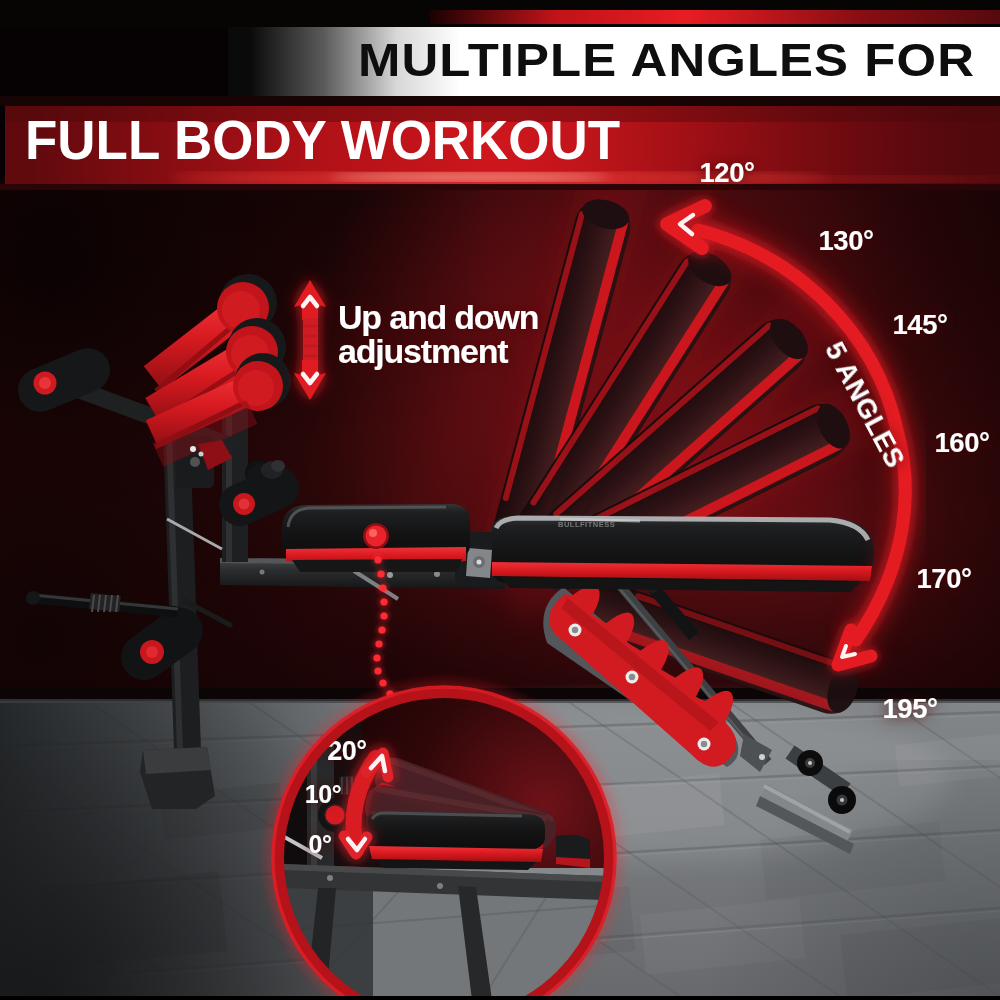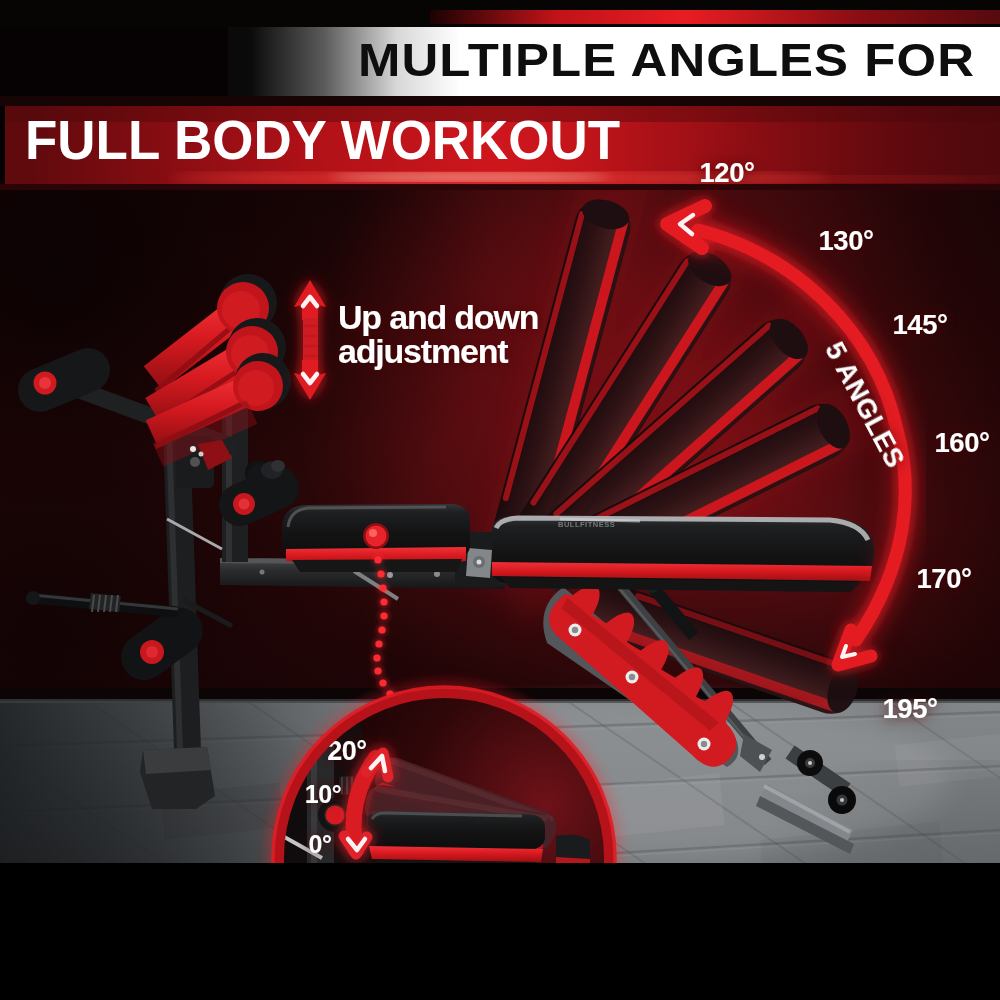--- a/index.html
+++ b/index.html
@@ -1,14 +1,14 @@
 <!DOCTYPE html>
 <html><head><meta charset="utf-8"><style>
 html,body{margin:0;padding:0;background:#000;}
-.stage{width:1000px;height:863px;overflow:hidden;position:relative;}
+.stage{width:1000px;height:996px;overflow:hidden;position:relative;}
 </style></head><body>
 <div class="stage">
 <svg width="1000" height="1000" viewBox="0 0 1000 1000">
 <defs>
 <linearGradient id="whiteband" x1="250" y1="0" x2="460" y2="0" gradientUnits="userSpaceOnUse">
  <stop offset="0" stop-color="#0a0a0a"></stop>
           <stop offset="0.35" stop-color="#5a5a5a"></stop>
  <stop offset="0.7" stop-color="#d8d8d8"></stop>
           <stop offset="1" stop-color="#ffffff"></stop>
 </linearGradient>

